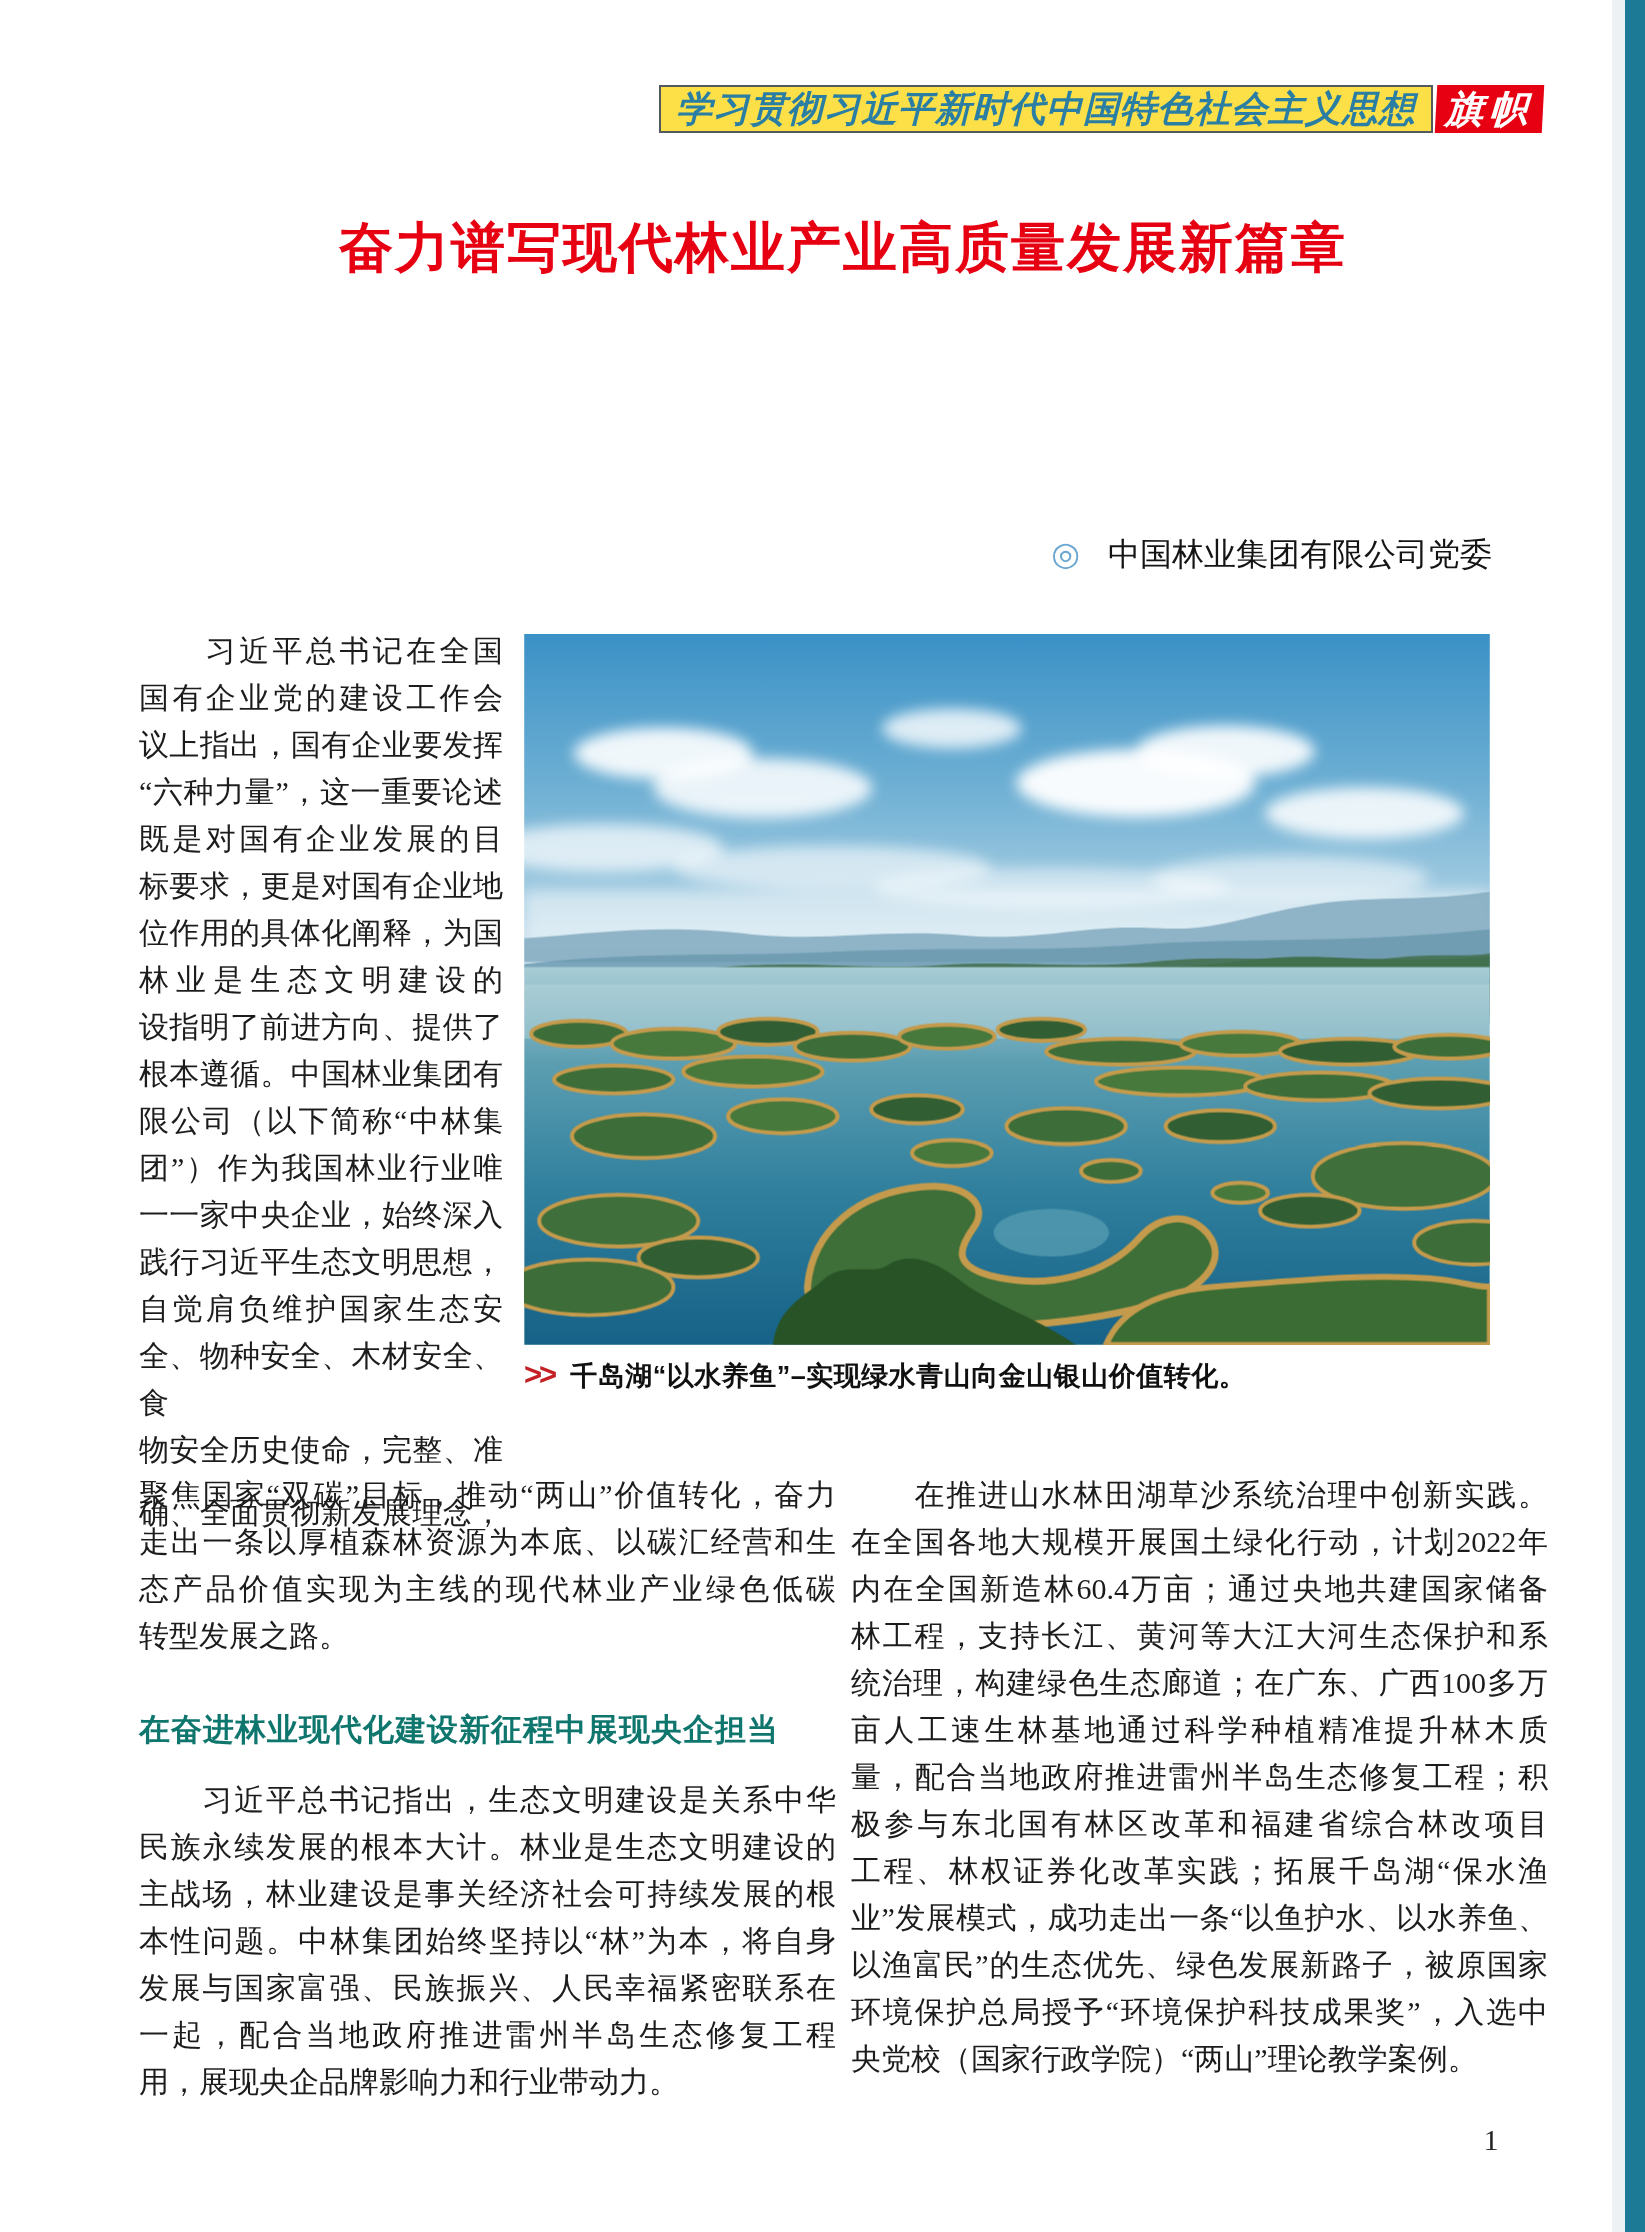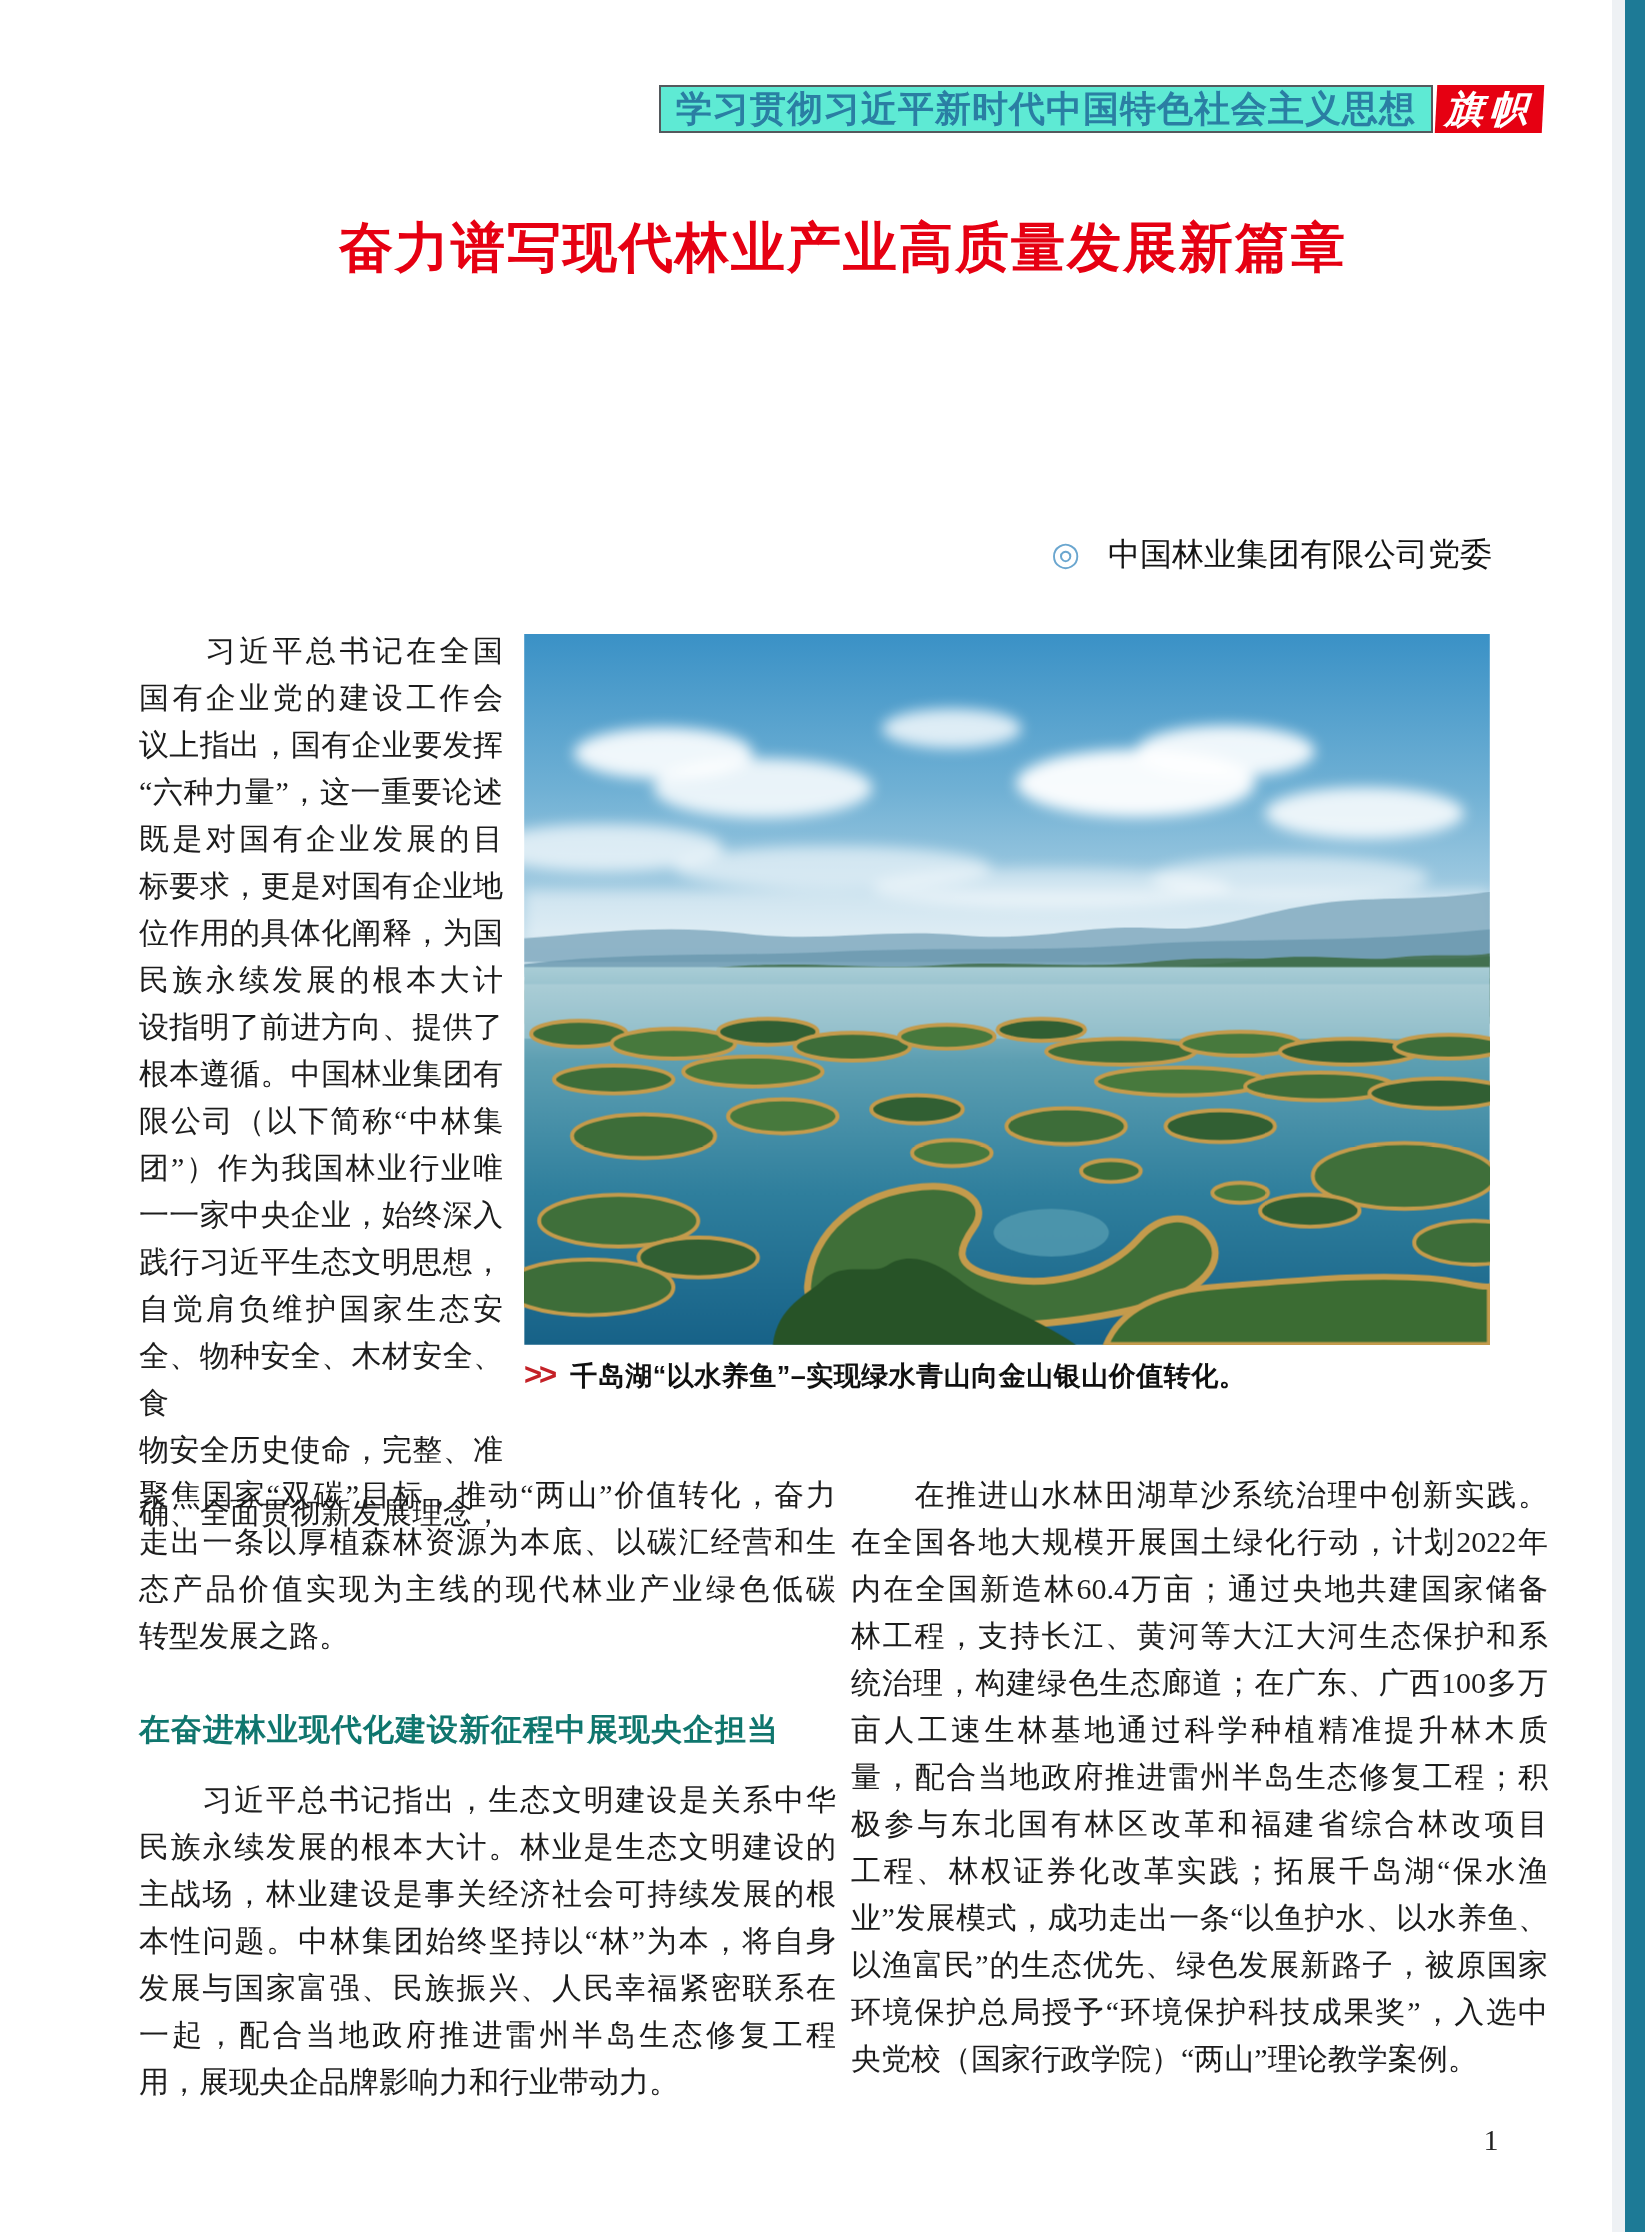--- a/index.html
+++ b/index.html
@@ -3,22 +3,22 @@
 <meta charset="utf-8">
 <style>
   html,body{margin:0;padding:0;background:#fff;}
   .page{position:relative;width:1646px;height:2233px;background:#ffffff;overflow:hidden;
         font-family:"Liberation Serif",serif;color:#1c1c1c;}
   
   .edge-gray{position:absolute;top:0;left:1612px;width:13px;height:2233px;background:#eef1f4;}
   .edge-teal{position:absolute;top:0;left:1625px;width:21px;height:2233px;background:#1d7a96;}
   
   .banner{position:absolute;top:85px;left:659px;height:48px;display:flex;align-items:stretch;}
-  .banner-box{box-sizing:border-box;border:2px solid #54595d;background:#5eead4;
-              display:flex;align-items:center;padding:0 15px;}
+  .banner-box{box-sizing:border-box;border:2px solid #54595d;background:#fde047;
+              display:flex;align-items:center;padding:0 15px;font-style:italic;}
   .banner-text{font-family:"Liberation Sans",sans-serif;font-weight:bold;font-size:36px;
                color:#2a7ea3;letter-spacing:1px;white-space:nowrap;}
   .logo-box{width:107px;margin-left:3px;background:#e60012;color:#fff;display:flex;
             align-items:center;justify-content:center;font-family:"Liberation Serif",serif;
             font-weight:bold;font-style:italic;font-size:38px;letter-spacing:6px;
             transform:skewX(-3deg);}
   
   .title{position:absolute;top:203px;left:139px;width:1408px;text-align:center;
          font-family:"Liberation Sans",sans-serif;font-weight:bold;color:#e60012;
          font-size:54px;line-height:88px;letter-spacing:2px;}
@@ -69,21 +69,21 @@
   </div>
 
   <div class="col-narrow fill">
       <div class="jline">　　习近平总书记在全国</div>
       <div class="jline">国有企业党的建设工作会</div>
       <div class="jline">议上指出，国有企业要发挥</div>
       <div class="jline">“六种力量”，这一重要论述</div>
       <div class="jline">既是对国有企业发展的目</div>
       <div class="jline">标要求，更是对国有企业地</div>
       <div class="jline">位作用的具体化阐释，为国</div>
-      <div class="jline">民族永续发展的根本大计</div>
+      <div class="jline">林业是生态文明建设的</div>
       <div class="jline">设指明了前进方向、提供了</div>
       <div class="jline">根本遵循。中国林业集团有</div>
       <div class="jline">限公司（以下简称“中林集</div>
       <div class="jline">团”）作为我国林业行业唯</div>
       <div class="jline">一一家中央企业，始终深入</div>
       <div class="jline">践行习近平生态文明思想，</div>
       <div class="jline">自觉肩负维护国家生态安</div>
       <div class="jline">全、物种安全、木材安全、食</div>
       <div class="jline">物安全历史使命，完整、准</div>
       <div class="jline">确、全面贯彻新发展理念，</div>

